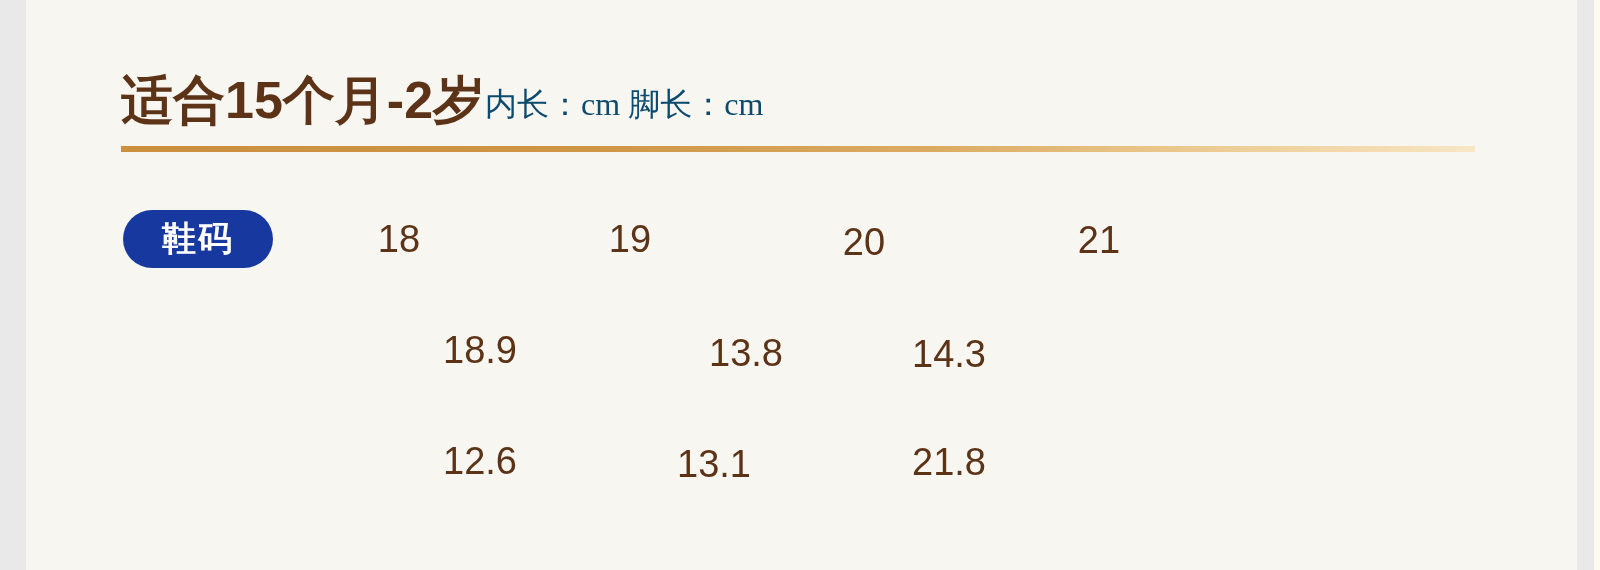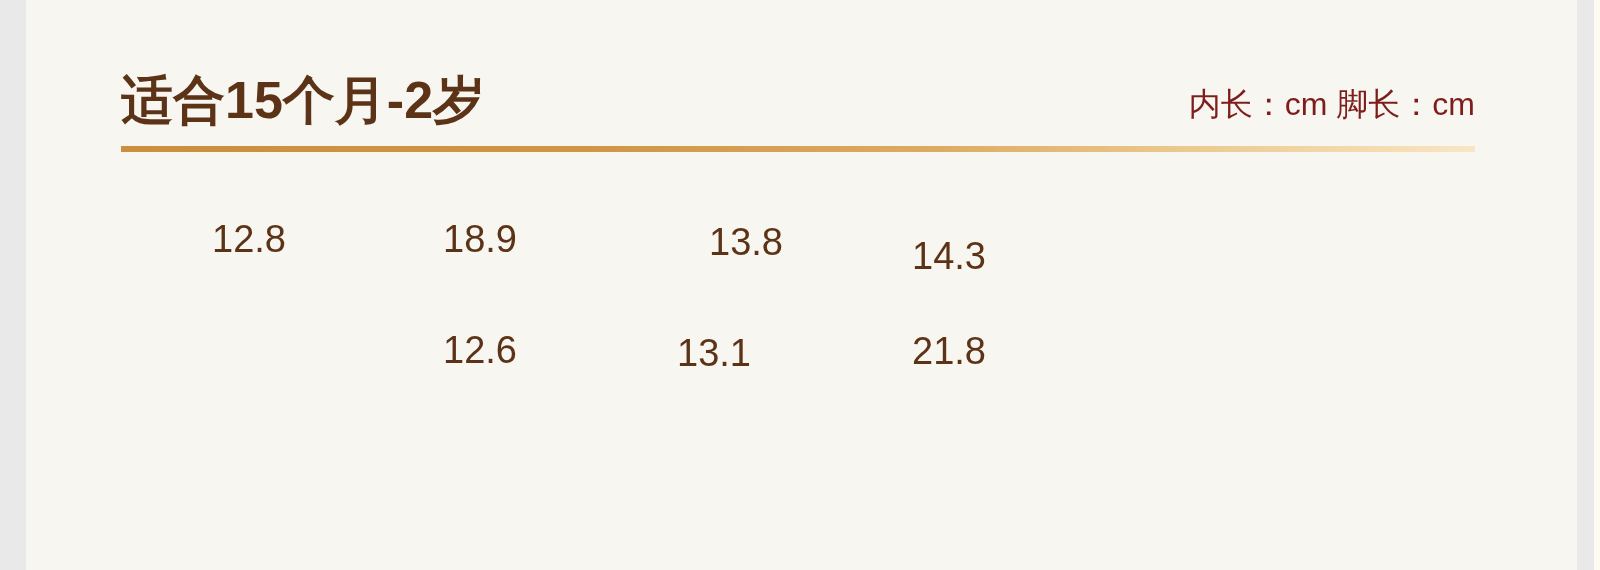--- a/index.html
+++ b/index.html
@@ -44,39 +44,39 @@
 
   
   .header {
     position: absolute;
     left: 95px;          
     top: 52px;
     width: 1354px;       
     height: 76px;
     display: flex;
     align-items: flex-end;
-    justify-content: space-between;
   }
 
   .title {
     color: #5c3317;
     font-size: 52px;
     font-weight: bold;
     line-height: 1.05;
     letter-spacing: 0px;
     white-space: nowrap;
   }
 
   .units {
-    color: #7f1d1d;
+    color: #0c4a6e;
     font-size: 32px;
     font-weight: normal;
     line-height: 1.1;
     white-space: nowrap;
     padding-bottom: 6px;
+    font-family: Liberation Serif, serif;
   }
 
   
   .divider {
     position: absolute;
     left: 95px;
     top: 146px;
     width: 1354px;
     height: 6px;
     background: linear-gradient(to right,
@@ -142,21 +142,21 @@
   
   .c0 { left: 126px; }   
   .c1 { left: 357px; }   
   .c2 { left: 591px; }   
   .c3 { left: 826px; }   
 
   
   .row-sizes .c2 { top: 3px; }
   .row-sizes .c3 { top: 1px; }
   .row-inner .c2 { top: 3px; margin-left: 32px; }
-  .row-inner .c3 { top: 17px; }
+  .row-inner .c3 { top: 4px; }
   .row-foot  .c2 { top: 3px; }
   .row-foot  .c3 { top: 1px; }
 </style>
 </head>
 <body>
 
 <div class="screen">
 
   <div class="panel">
 
@@ -164,24 +164,32 @@
 
     <div class="header">
       <div class="title">适合15个月-2岁</div>
       <div class="units">内长：cm 脚长：cm</div>
     </div>
 
     <div class="divider"></div>
 
     <div class="table">
 
+      <div class="row row-sizes">
+        <div class="pill">鞋码</div>
+        <div class="cells">
+          <div class="cell c0">18</div>
+          <div class="cell c1">19</div>
+          <div class="cell c2">20</div>
+          <div class="cell c3">21</div>
+        </div>
+      </div>
 
       <div class="row row-inner">
         <div class="cells">
-          <div class="cell c0">12.8</div>
           <div class="cell c1">18.9</div>
           <div class="cell c2">13.8</div>
           <div class="cell c3">14.3</div>
         </div>
       </div>
 
       <div class="row row-foot">
         <div class="cells">
           <div class="cell c1">12.6</div>
           <div class="cell c2">13.1</div>

